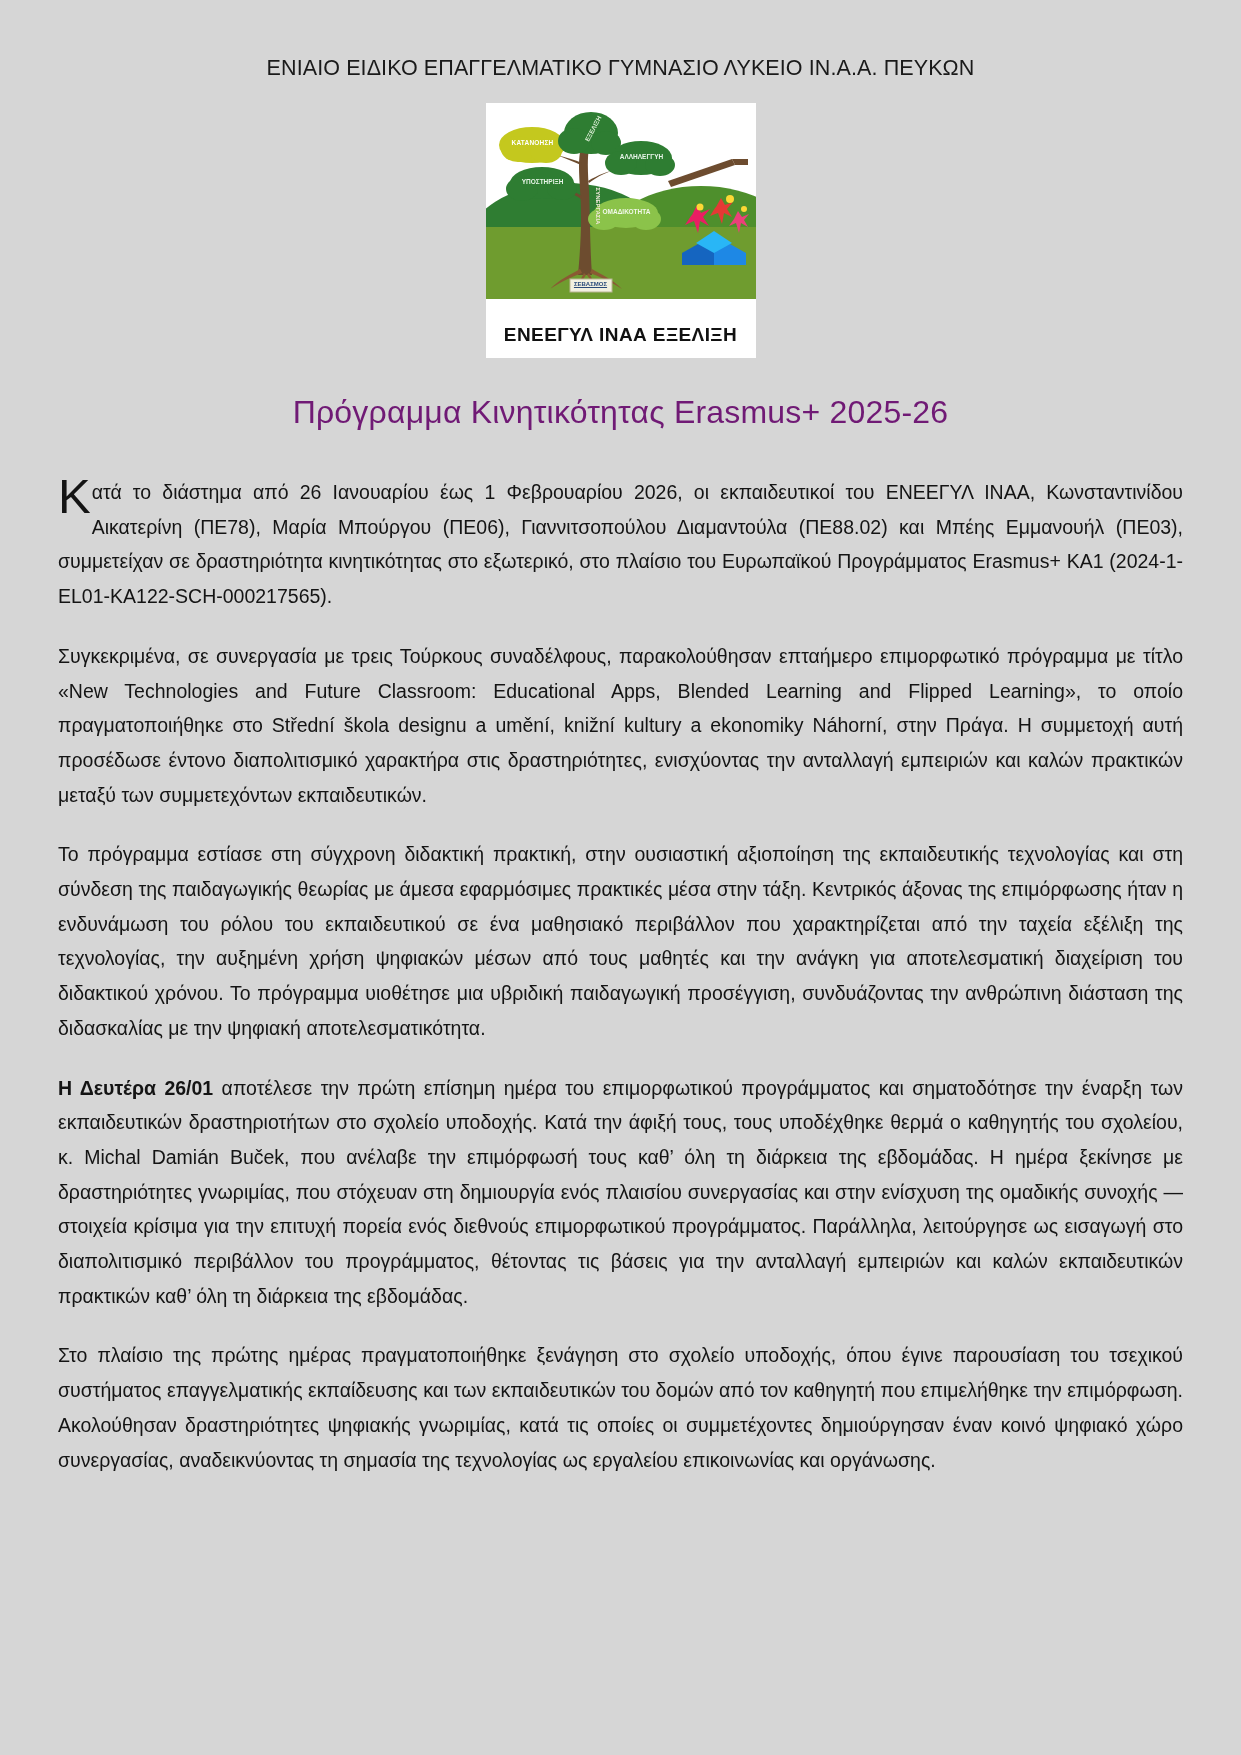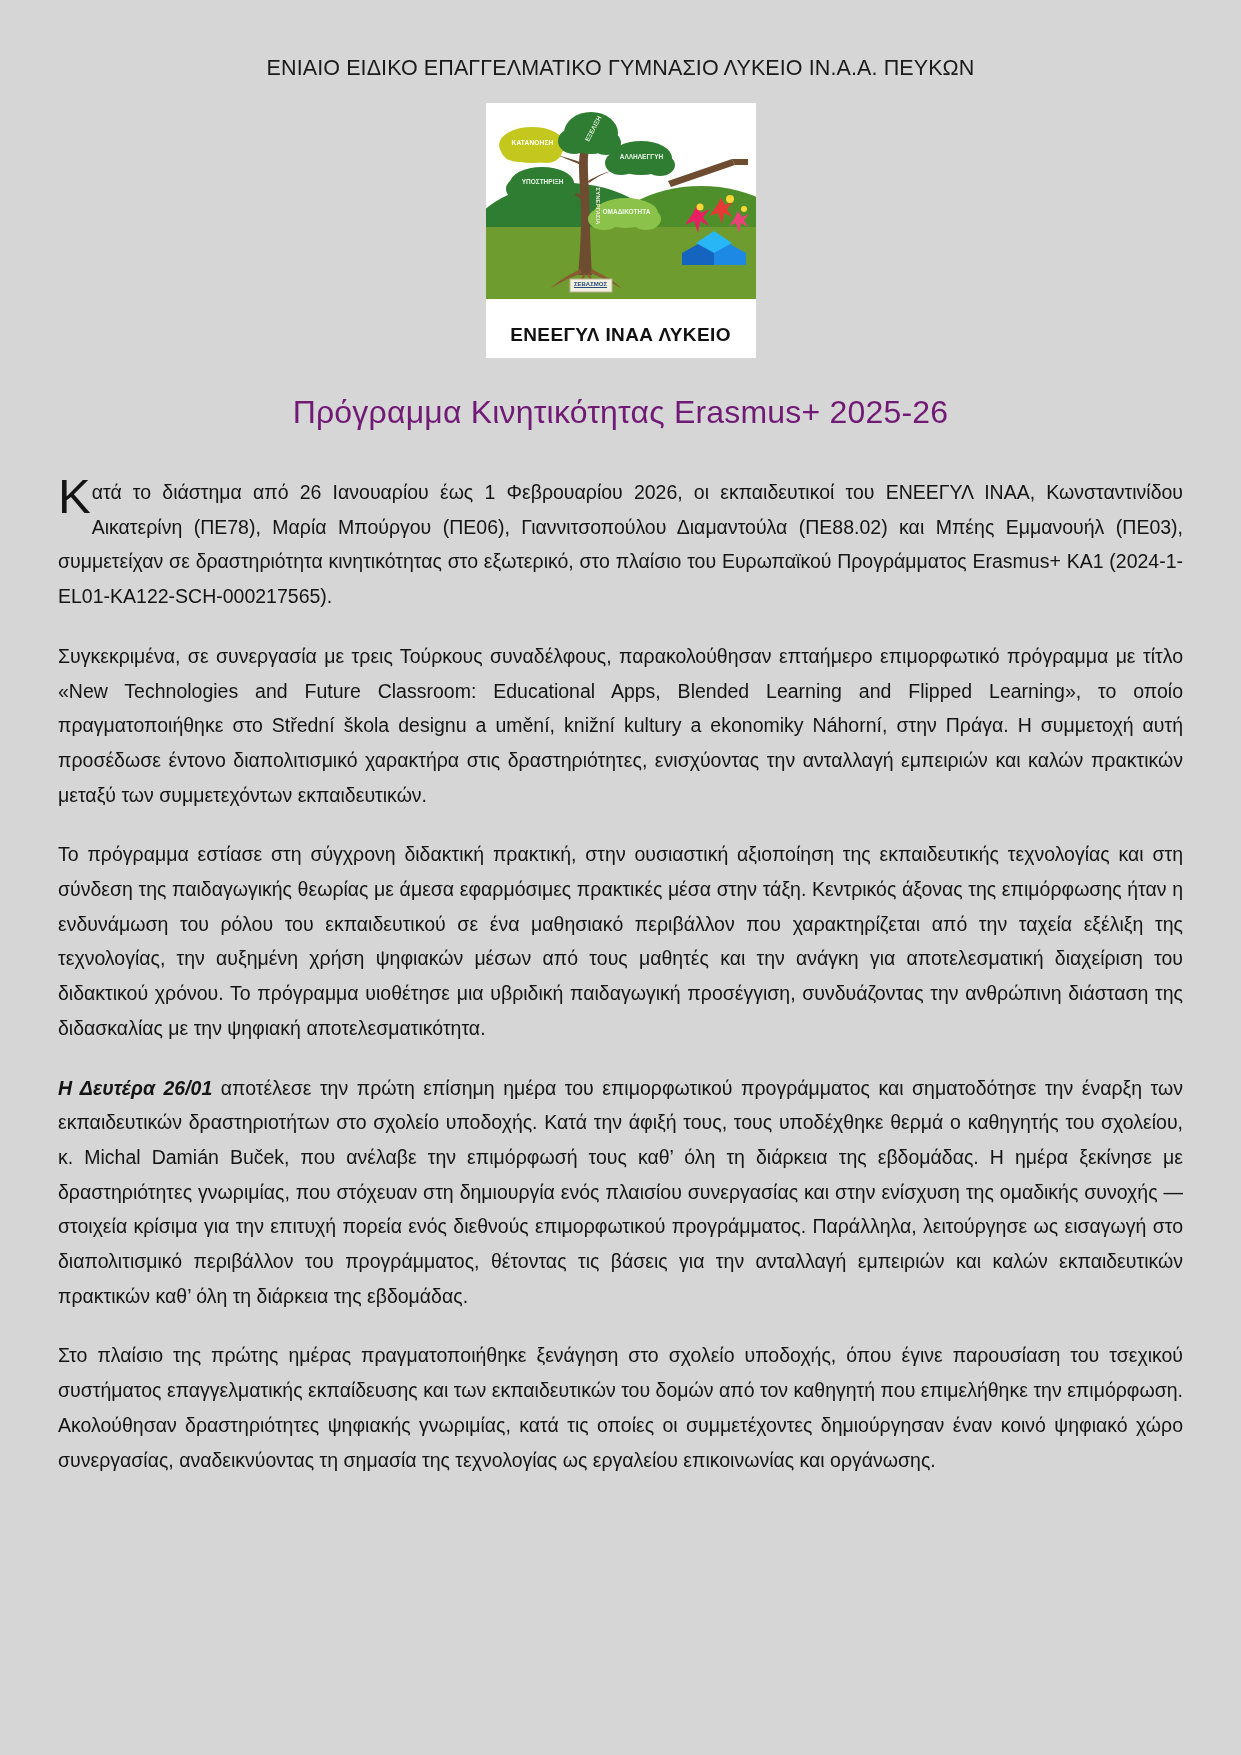--- a/index.html
+++ b/index.html
@@ -111,21 +111,21 @@
     hyphens: none;
   }
   p.para:last-child { margin-bottom: 0; }
   .dropcap {
     float: left;
     font-size: 49px;
     line-height: 0.80;
     padding: 2px 1px 0 0;
     font-weight: 400;
   }
-  .bold { font-weight: bold; font-style: italic; }
+  .bold { font-weight: bold; }
 </style>
 </head>
 <body>
 
 <div class="page">
 
   <div class="doc-header">ΕΝΙΑΙΟ ΕΙΔΙΚΟ ΕΠΑΓΓΕΛΜΑΤΙΚΟ ΓΥΜΝΑΣΙΟ ΛΥΚΕΙΟ ΙΝ.Α.Α. ΠΕΥΚΩΝ</div>
 
   <div class="logo-wrap">
     <div class="logo-card">
@@ -181,21 +181,21 @@
         </svg>
 
         <div style="position:absolute;left:22px;top:36px;width:50px;text-align:center;font-size:6.5px;font-weight:bold;color:#fff;letter-spacing:0.2px;">ΚΑΤΑΝΟΗΣΗ</div>
         <div style="position:absolute;left:86px;top:22px;width:42px;text-align:center;font-size:6.5px;font-weight:bold;color:#dff0d8;transform:rotate(-62deg);">ΕΞΕΛΙΞΗ</div>
         <div style="position:absolute;left:128px;top:50px;width:56px;text-align:center;font-size:6.5px;font-weight:bold;color:#e8f5e9;">ΑΛΛΗΛΕΓΓΥΗ</div>
         <div style="position:absolute;left:30px;top:75px;width:54px;text-align:center;font-size:6.5px;font-weight:bold;color:#e8f5e9;">ΥΠΟΣΤΗΡΙΞΗ</div>
         <div style="position:absolute;left:112px;top:105px;width:58px;text-align:center;font-size:6.5px;font-weight:bold;color:#f1f8e9;">ΟΜΑΔΙΚΟΤΗΤΑ</div>
         <div style="position:absolute;left:90px;top:100px;width:44px;text-align:center;font-size:6px;font-weight:bold;color:#efe6d8;transform:rotate(90deg);transform-origin:center;">ΣΥΝΕΡΓΑΣΙΑ</div>
         <div style="position:absolute;left:84px;top:178px;width:42px;text-align:center;font-size:6px;font-weight:bold;color:#2a4a7a;text-decoration:underline;">ΣΕΒΑΣΜΟΣ</div>
       </div>
-      <div class="logo-caption">ΕΝΕΕΓΥΛ ΙΝΑΑ ΛΥΚΕΙΟ</div>
+      <div class="logo-caption">ΕΝΕΕΓΥΛ ΙΝΑΑ ΕΞΕΛΙΞΗ</div>
     </div>
   </div>
 
   <h1 class="doc-title">Πρόγραμμα Κινητικότητας Erasmus+ 2025-26</h1>
 
   <div class="body-copy">
 
     <p class="para">
       <span class="dropcap">Κ</span><span>ατά το διάστημα από 26 Ιανουαρίου έως 1 Φεβρουαρίου 2026, οι εκπαιδευτικοί του ΕΝΕΕΓΥΛ ΙΝΑΑ, Κωνσταντινίδου Αικατερίνη (ΠΕ78), Μαρία Μπούργου (ΠΕ06), Γιαννιτσοπούλου Διαμαντούλα (ΠΕ88.02) και Μπέης Εμμανουήλ (ΠΕ03), συμμετείχαν σε δραστηριότητα κινητικότητας στο εξωτερικό, στο πλαίσιο του Ευρωπαϊκού Προγράμματος Erasmus+ KA1 (2024-1-EL01-KA122-SCH-000217565).</span>
     </p>

